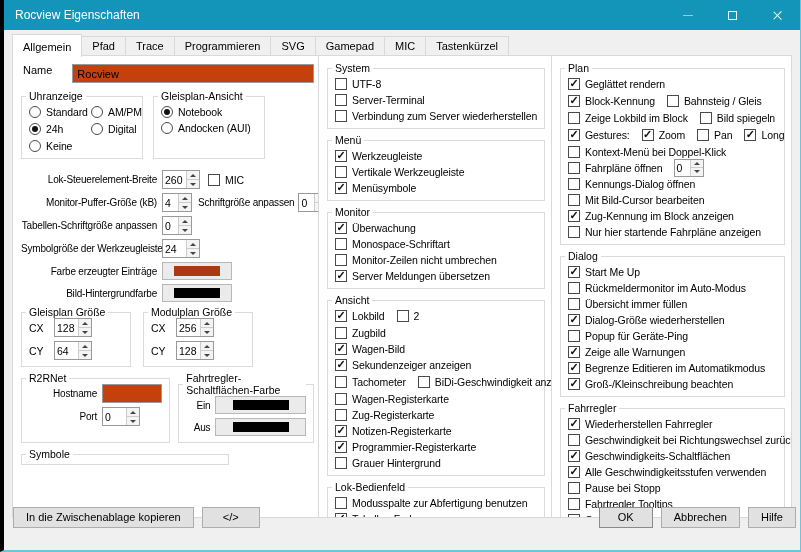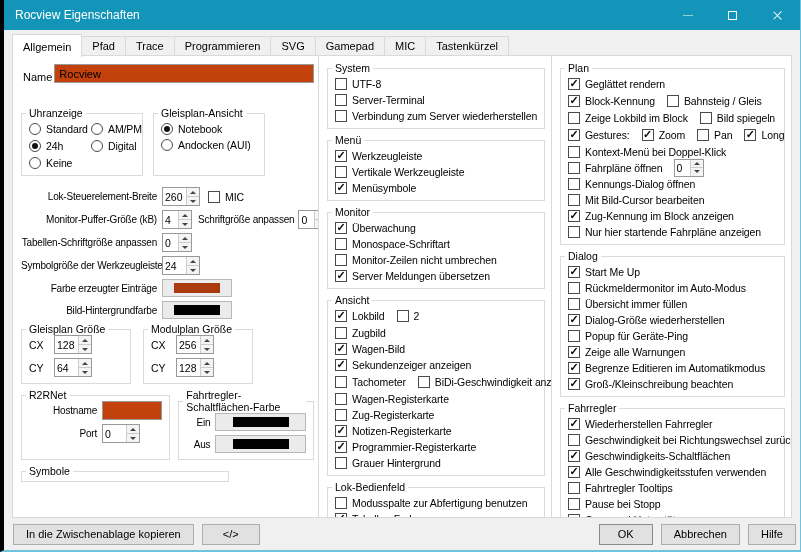--- a/index.html
+++ b/index.html
@@ -48,21 +48,21 @@
   .spin{display:inline-flex;align-items:stretch;height:19px;border:1px solid #999;background:#fff;flex:none;}
   .spin-val{min-width:15px;padding:0 2px;font-size:10.5px;display:flex;align-items:center;}
   .spin.wide .spin-val{min-width:23px;}
   .spin-btns{display:flex;flex-direction:column;width:13px;border-left:1px solid #ccc;}
   .sb{flex:1;display:flex;align-items:center;justify-content:center;background:#f4f4f4;}
   .sb.dn{border-top:1px solid #ccc;}
   .sb.up::after{content:'';width:0;height:0;border:3px solid transparent;border-bottom:3px solid #444;margin-top:-3px;}
   .sb.dn::after{content:'';width:0;height:0;border:3px solid transparent;border-top:3px solid #444;margin-bottom:-3px;}
   .textbox{border:1px solid #999;background:#c2410c;height:19px;display:inline-flex;align-items:center;padding:0 4px;font-size:11px;}
   
-  .name-row{display:flex;align-items:flex-end;gap:2px;margin:2px 0 24px 2px;}
+  .name-row{display:flex;align-items:flex-start;gap:20px;margin:2px 0 7px 2px;}
   .name-row .nl{font-size:11px;flex:none;}
   .name-row .textbox{flex:1;}
   .row2{display:flex;gap:10px;margin-bottom:6px;}
   .fs-uhr{width:122px;}
   .fs-gpa{width:112px;}
   .sprow{display:flex;align-items:center;margin-bottom:4px;}
   .sl{width:136px;text-align:right;font-size:10px;letter-spacing:-0.2px;margin-right:5px;flex:none;white-space:nowrap;}
   .sl2{font-size:10px;letter-spacing:-0.2px;margin:0 4px 0 6px;white-space:nowrap;text-align:right;}
   .swatch{width:70px;height:18px;background:#ebebeb;border:1px solid #b8b8b8;display:inline-flex;align-items:center;justify-content:center;padding:0;}
   .swatch .sw{width:46px;height:10px;display:block;}
@@ -73,21 +73,21 @@
   .fs-cxcy .sprow .sl{width:20px;text-align:left;font-size:10.5px;}
   .fs-aufl{width:292px;}
   .resval{font-style:italic;font-size:12px;margin:2px 0 3px 1px;}
   .r2row{display:flex;gap:8px;margin-bottom:5px;}
   .fs-r2r{width:152px;margin-bottom:0;}
   .fs-r2r .sl{width:50px;margin-left:18px;}
   .fs-ff{width:138px;margin-bottom:0;}
   .fs-ff .sl{width:24px;}
   .fs-sym{width:208px;}
   
-  .footer{position:absolute;left:0;right:0;bottom:0;height:32px;display:flex;align-items:center;padding:0 4px 0 9px;gap:8px;}
+  .footer{position:absolute;left:0;right:0;bottom:17px;height:32px;display:flex;align-items:center;padding:0 4px 0 9px;gap:8px;}
   .btn{height:21px;background:#e1e1e1;border:1px solid #adadad;font-size:11px;padding:0 12px;font-family:inherit;white-space:nowrap;}
   .btn.code{min-width:58px;}
   .spacer{flex:1;}
   .btn.okbtn{min-width:54px;border-color:#8a8a8a;}
 </style>
 </head>
 <body>
 
 <div class="window">
 
@@ -579,25 +579,25 @@
             <span class="chk">
               <span class="box on">✓</span>
               <span class="clab">Geschwindigkeits-Schaltflächen</span>
             </span>
             <span class="chk">
               <span class="box on">✓</span>
               <span class="clab">Alle Geschwindigkeitsstufen verwenden</span>
             </span>
             <span class="chk">
               <span class="box"></span>
+              <span class="clab">Pause bei Stopp</span>
+            </span>
+            <span class="chk">
+              <span class="box"></span>
               <span class="clab">Fahrtregler Tooltips</span>
-            </span>
-            <span class="chk">
-              <span class="box"></span>
-              <span class="clab">Pause bei Stopp</span>
             </span>
             <span class="chk">
               <span class="box"></span>
               <span class="clab">Gamepad-Unterstützung</span>
             </span>
           </div>
         </fieldset>
     </div>
   </div>
 

